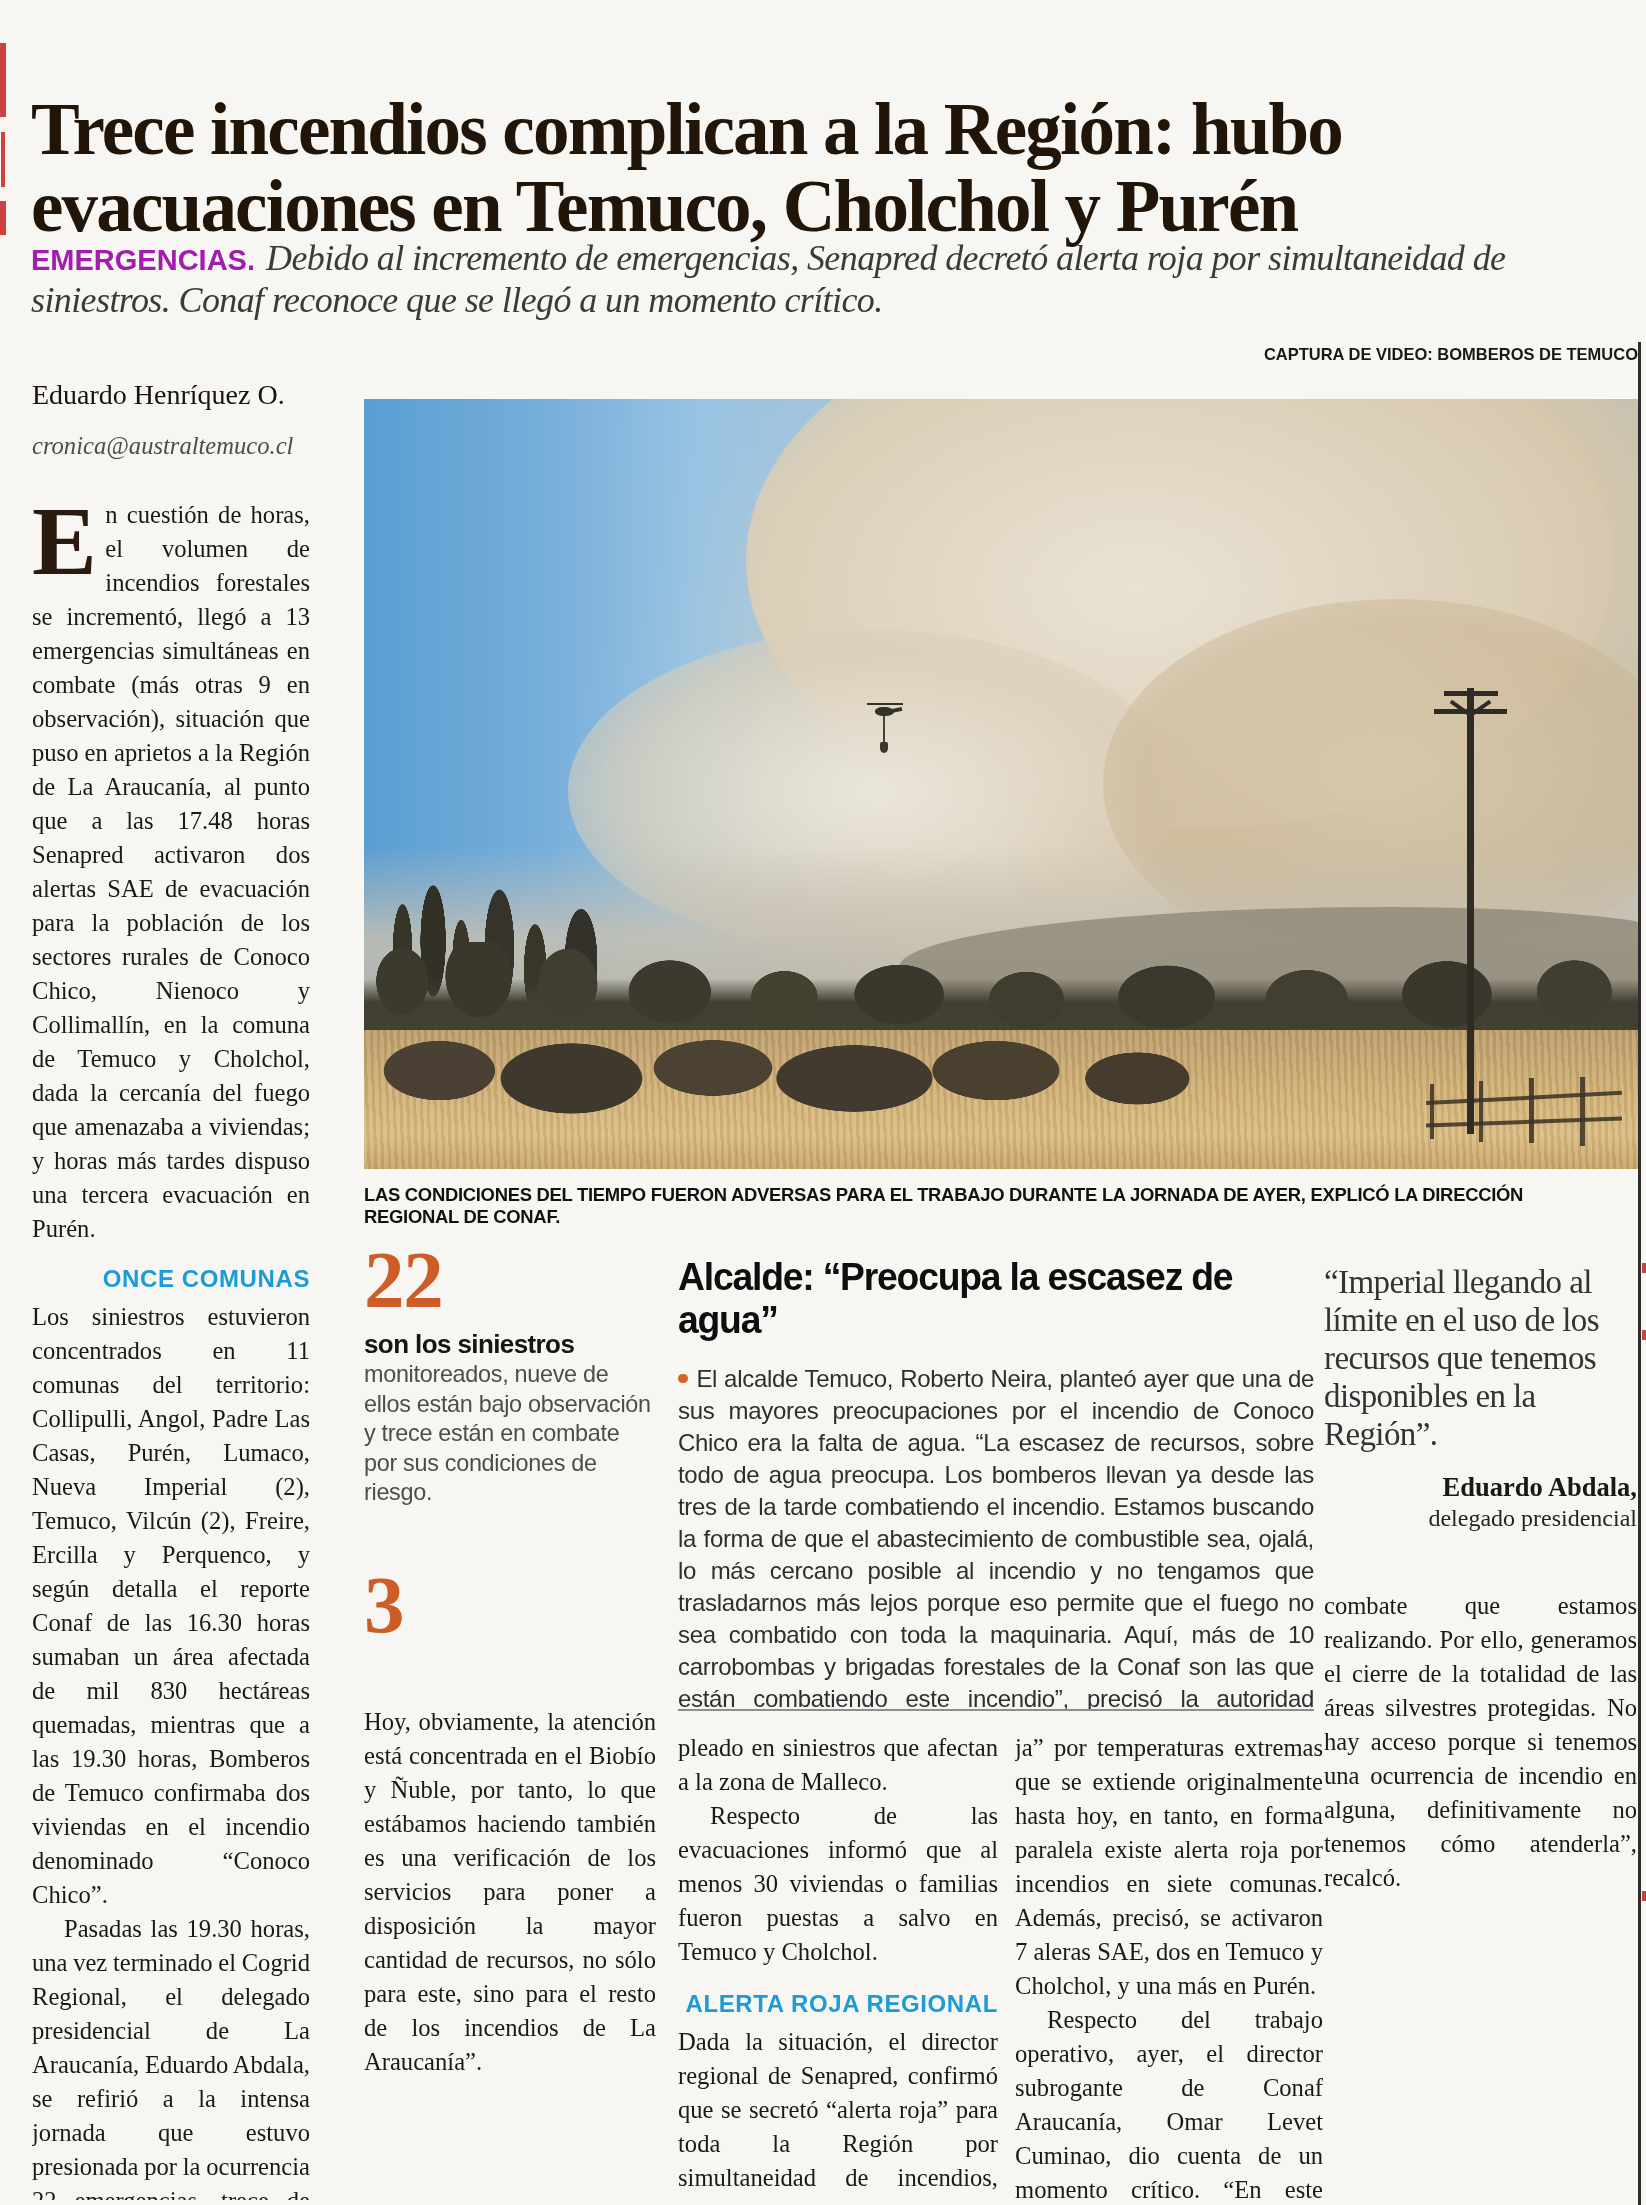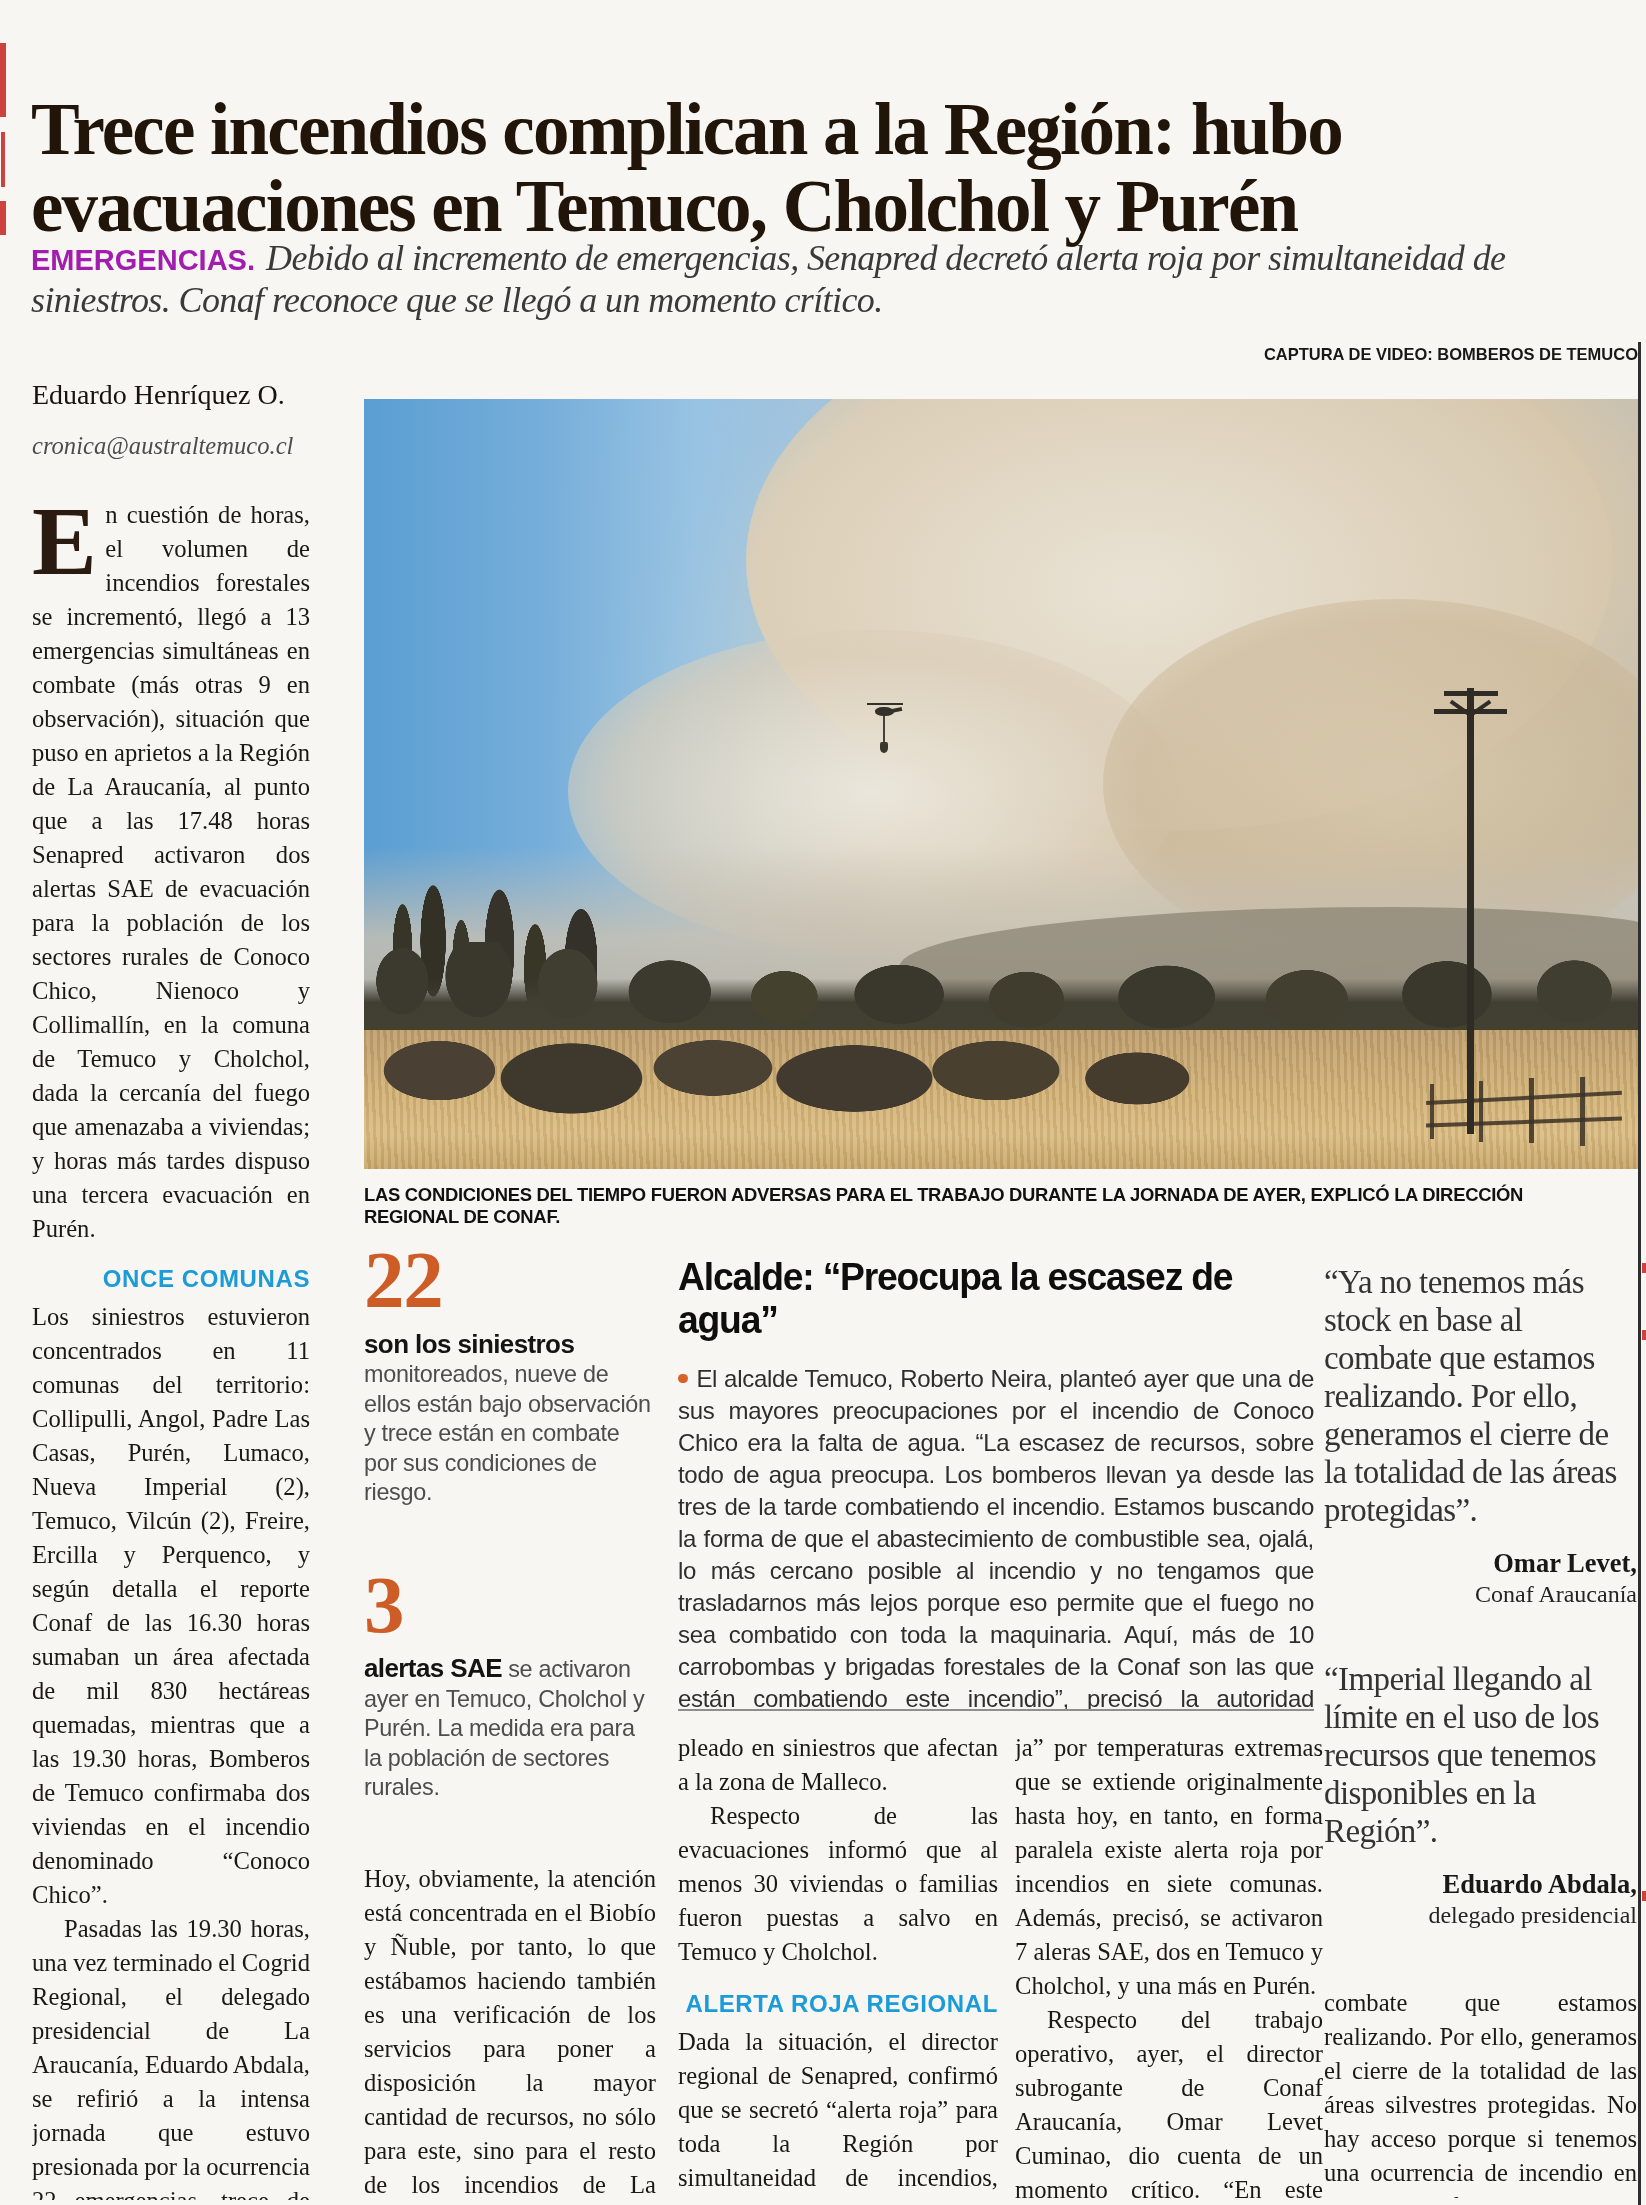--- a/index.html
+++ b/index.html
@@ -240,21 +240,20 @@
 
 </div>
 
 <div class="stats" data-name="stats-column">
   <div class="stat-block" data-name="stat-block">
     <div class="stat-number" data-name="stat-number">22</div>
     <div class="stat-text" data-name="stat-text"><b data-name="stat-text-bold">son los siniestros</b><span data-name="stat-text-rest"> monitoreados, nueve de ellos están bajo observación y trece están en combate por sus condiciones de riesgo.</span></div>
   </div>
   <div class="stat-block" data-name="stat-block">
     <div class="stat-number" data-name="stat-number">3</div>
-    <div class="stat-text" data-name="stat-text"><b data-name="stat-text-bold">alertas SAE</b><span data-name="stat-text-rest"> se activaron ayer en Temuco, Cholchol y Purén. La medida era para la población de sectores rurales.</span></div>
   </div>
   <div class="stats-serif" data-name="stats-column-continuation">
     <p data-name="body-paragraph">Hoy, obviamente, la atención está concentrada en el Biobío y Ñuble, por tanto, lo que estábamos haciendo también es una verificación de los servicios para poner a disposición la mayor cantidad de recursos, no sólo para este, sino para el resto de los incendios de La Araucanía”.</p>
 
   </div>
 </div>
 
 <div class="subart" data-name="subarticle">
   <h2 data-name="subarticle-headline">Alcalde: “Preocupa la escasez de agua”</h2>
   <div class="lead" data-name="subarticle-lead">
@@ -268,25 +267,20 @@
   <p class="indent" data-name="body-paragraph">Respecto de las evacuaciones informó que al menos 30 viviendas o familias fueron puestas a salvo en Temuco y Cholchol.</p>
   <div class="sec-header" data-name="section-header-alerta-roja">ALERTA ROJA REGIONAL</div>
   <p data-name="body-paragraph">Dada la situación, el director regional de Senapred, confirmó que se secretó “alerta roja” para toda la Región por simultaneidad de incendios, medida que se suma a la “alerta ro-</p>
 </div>
 <div class="colB" data-name="subarticle-column-b">
   <p data-name="body-paragraph">ja” por temperaturas extremas que se extiende originalmente hasta hoy, en tanto, en forma paralela existe alerta roja por incendios en siete comunas. Además, precisó, se activaron 7 aleras SAE, dos en Temuco y Cholchol, y una más en Purén.</p>
   <p class="indent" data-name="body-paragraph">Respecto del trabajo operativo, ayer, el director subrogante de Conaf Araucanía, Omar Levet Cuminao, dio cuenta de un momento crítico. “En este minuto ya no tenemos más stock en base al</p>
 </div>
 
 <div class="quotecol" data-name="pull-quote-column">
-  <div class="pull-quote" data-name="pull-quote">
-    <div class="quote-text" data-name="quote-text">“Ya no tenemos más stock en base al combate que estamos realizando. Por ello, generamos el cierre de la totalidad de las áreas protegidas”.</div>
-    <div class="quote-author" data-name="quote-author">Omar Levet,</div>
-    <div class="quote-role" data-name="quote-role">Conaf Araucanía</div>
-  </div>
   <div class="pull-quote" data-name="pull-quote">
     <div class="quote-text" data-name="quote-text">“Imperial llegando al límite en el uso de los recursos que tenemos disponibles en la Región”.</div>
     <div class="quote-author" data-name="quote-author">Eduardo Abdala,</div>
     <div class="quote-role" data-name="quote-role">delegado presidencial</div>
   </div>
   <div class="closing" data-name="closing-paragraph">
     <span data-name="closing-paragraph-text">combate que estamos realizando. Por ello, generamos el cierre de la totalidad de las áreas silvestres protegidas. No hay acceso porque si tenemos una ocurrencia de incendio en alguna, definitivamente no tenemos cómo atenderla”, recalcó.</span>
     
   </div>
 </div>

